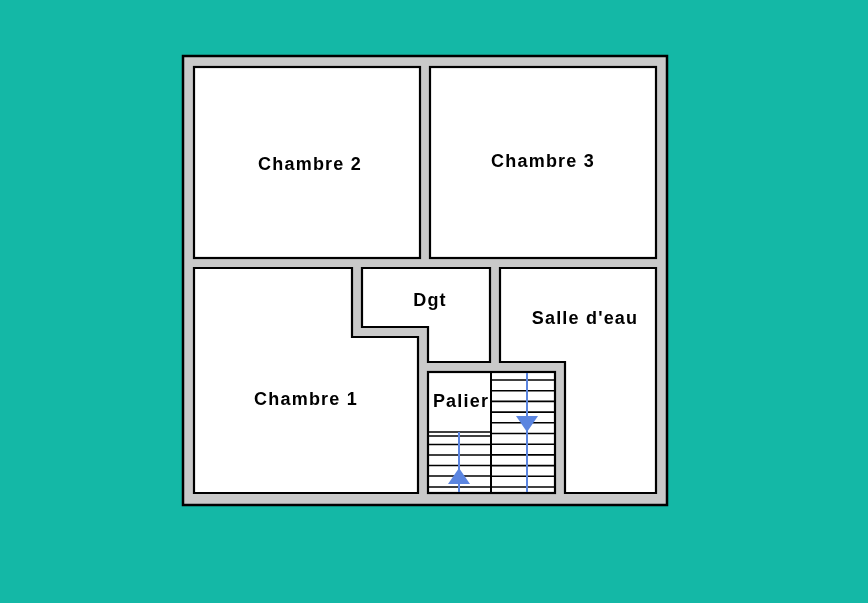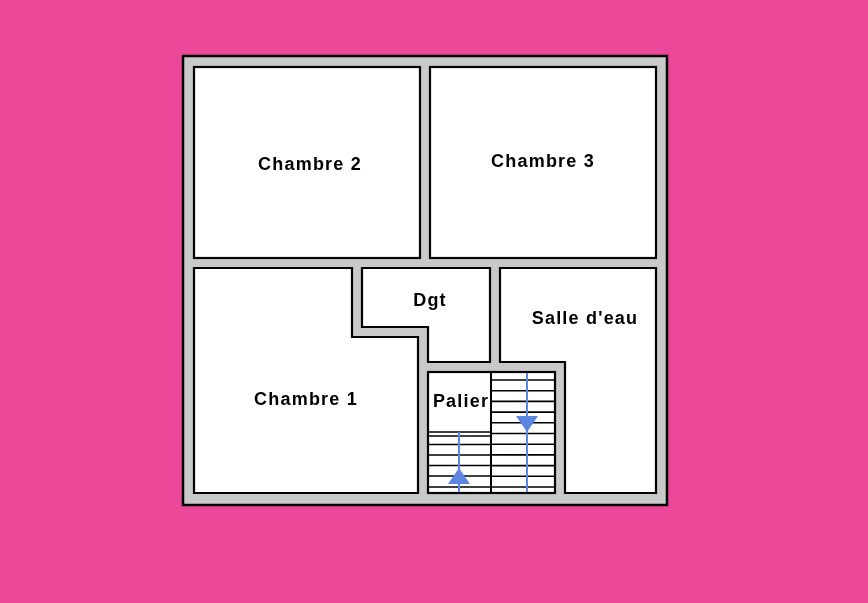--- a/index.html
+++ b/index.html
@@ -5,21 +5,21 @@
   html, body {
     margin: 0;
     padding: 0;
     background: #ffffff;
     font-family: "Liberation Sans", sans-serif;
   }
   .canvas {
     position: relative;
     width: 868px;
     height: 603px;
-    background: #ec4899;
+    background: #14b8a6;
     overflow: hidden;
   }
   svg.plan {
     position: absolute;
     left: 0;
     top: 0;
   }
   svg.plan text {
     font-family: "Liberation Sans", "DejaVu Sans", sans-serif;
     font-weight: bold;

